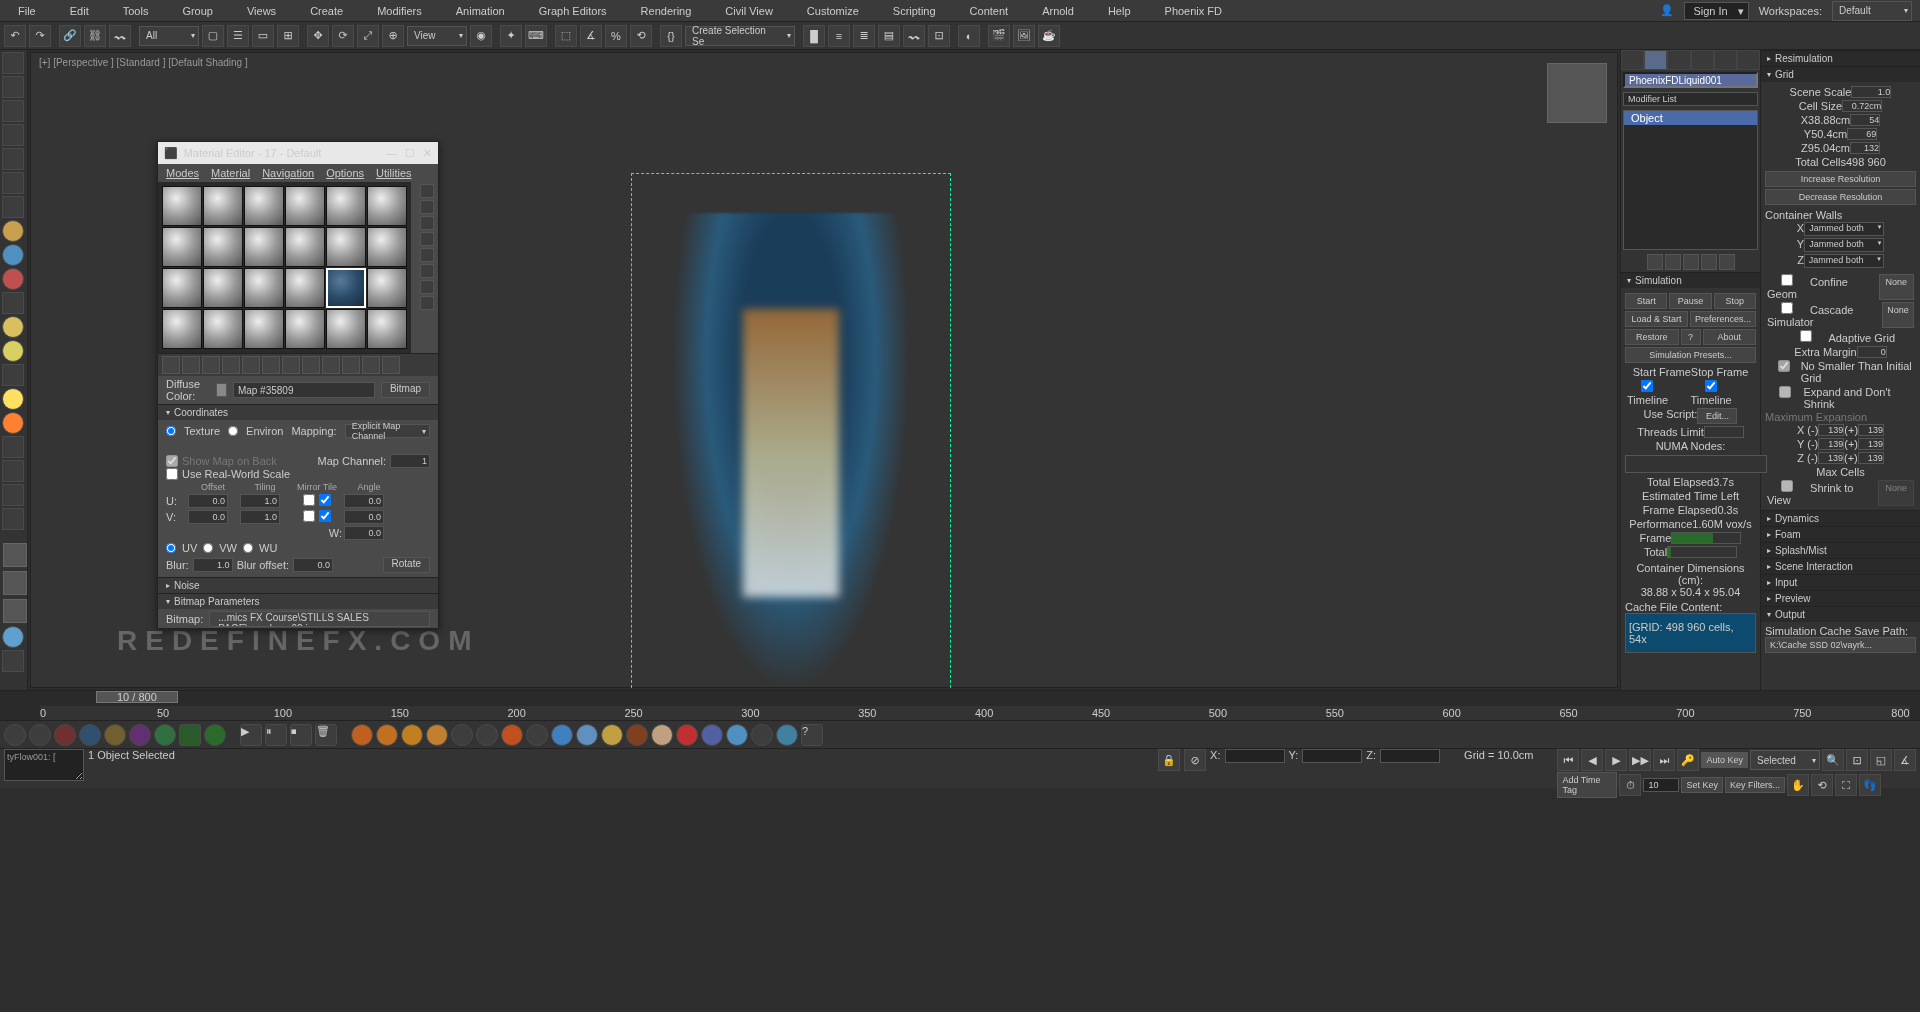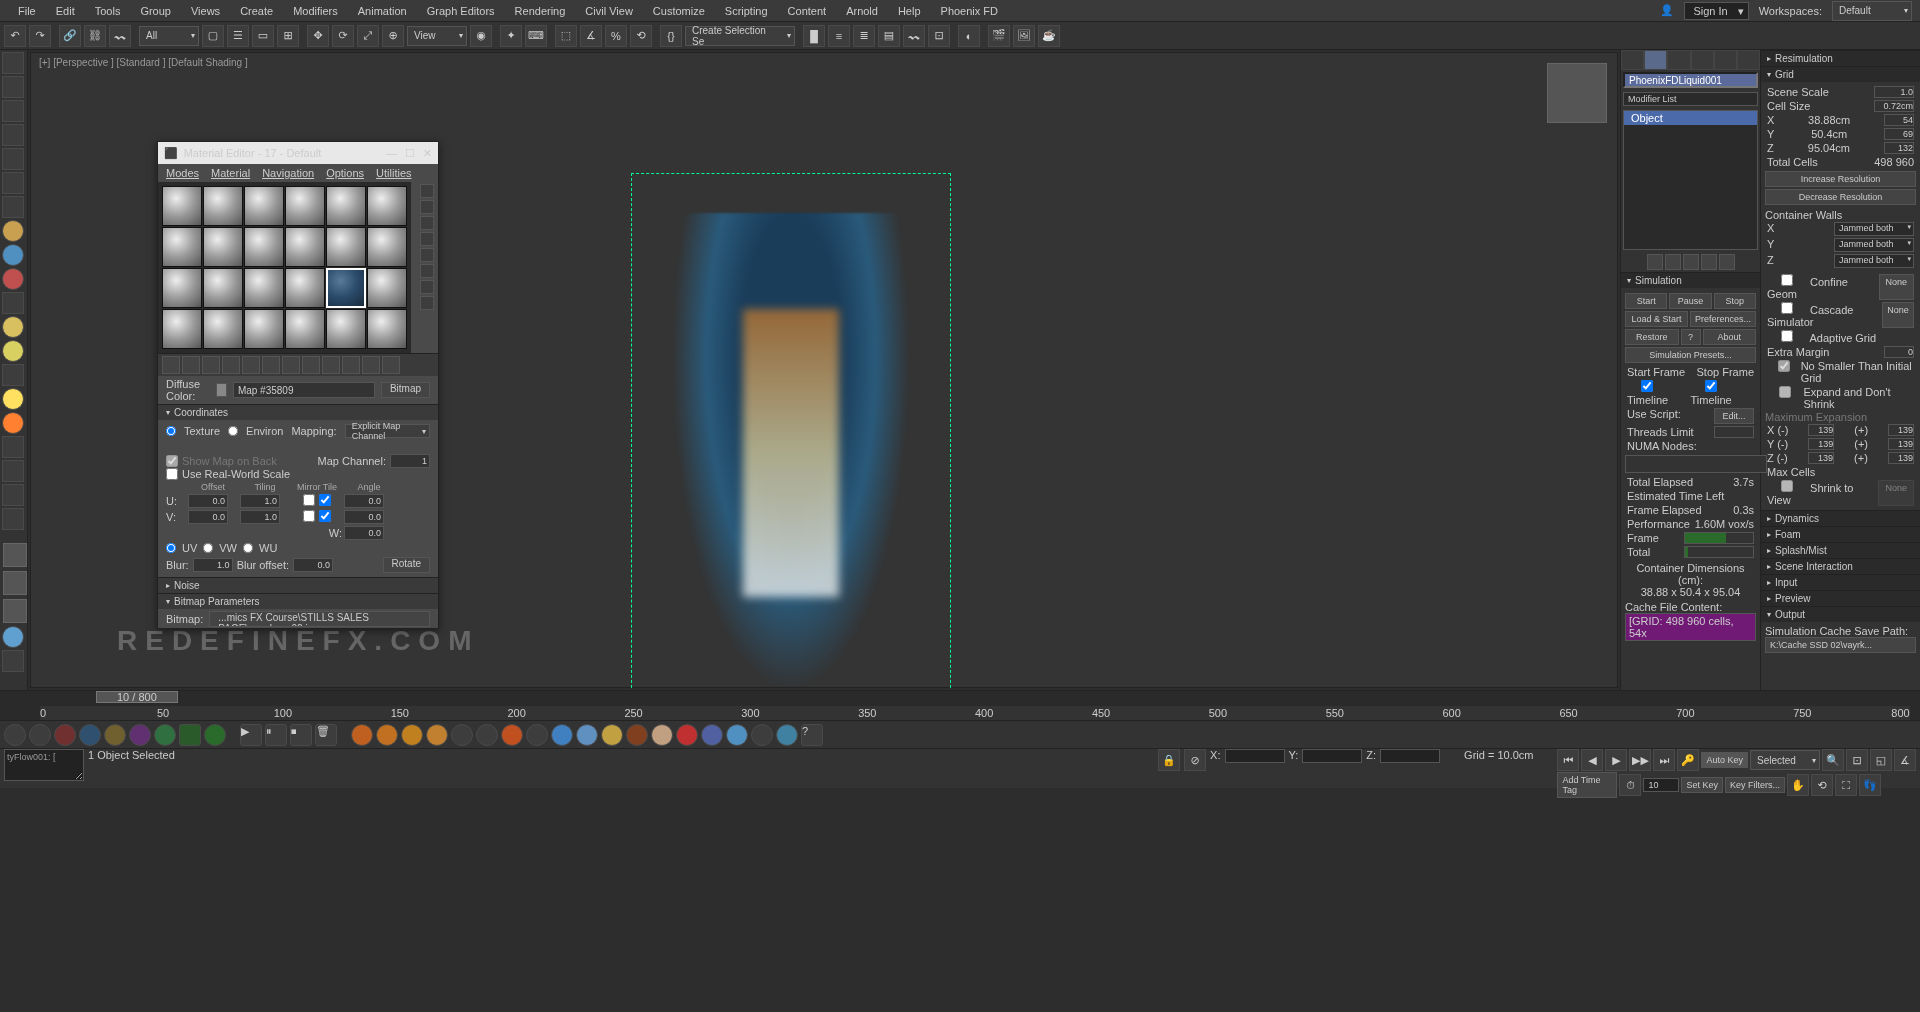--- a/index.html
+++ b/index.html
@@ -1,17 +1,17 @@
 <!DOCTYPE html>
 <html><head>
 <meta charset="utf-8">
 <style>
 *{margin:0;padding:0;box-sizing:border-box;font-family:Tahoma,Arial,sans-serif;font-size:11px;color:#ccc;user-select:none}
 body{background:#2d2d2d;width:1920px;height:1012px;overflow:hidden;position:relative}
-.menubar{background:#3a3a3a;height:22px;display:flex;align-items:center;padding:0 8px;gap:0;border-bottom:1px solid #222}
+.menubar{background:#3a3a3a;height:22px;display:flex;align-items:center;padding:0 8px;gap:14px;border-bottom:1px solid #222}
 .menubar .item{padding:3px 10px;cursor:pointer}
 .menubar .right{margin-left:auto;display:flex;gap:10px;align-items:center}
 .signin{background:#222;border:1px solid #555;padding:2px 20px 2px 8px;position:relative}
 .signin::after{content:"▾";position:absolute;right:4px}
 .toolbar{background:#333;height:28px;display:flex;align-items:center;gap:3px;padding:0 4px;border-bottom:1px solid #222}
 .tbtn{width:22px;height:22px;background:#3d3d3d;border:1px solid #4a4a4a;display:flex;align-items:center;justify-content:center;cursor:pointer}
 .tbtn.sep{width:2px;background:transparent;border:none}
 .tdrop{background:#3d3d3d;border:1px solid #555;height:20px;padding:0 16px 0 6px;position:relative;font-size:10px;display:flex;align-items:center}
 .tdrop::after{content:"▾";position:absolute;right:3px;font-size:8px}
 .main{display:flex;height:640px}
@@ -62,21 +62,21 @@
 .stacklist .si{background:#4a6aaa;color:#fff;padding:1px 7px}
 .stacktools{display:flex;gap:2px;margin:2px;justify-content:center}
 .stacktools .st{width:16px;height:16px;background:#444;border:1px solid #555}
 .rollhead{background:#2a2a2a;padding:2px 6px;font-size:10px;border-top:1px solid #222;display:flex;align-items:center}
 .rollhead::before{content:"▾";margin-right:4px;font-size:8px}
 .rollhead.r::before{content:"▸"}
 .rollbody{padding:3px 4px;font-size:9px}
 .pbtn{background:#444;border:1px solid #555;padding:2px 4px;text-align:center;font-size:9px;cursor:pointer}
 .prow{display:flex;gap:2px;margin:2px 0}
 .prow .pbtn{flex:1}
-.plabel{display:flex;justify-content:space-between;padding:1px 2px;font-size:9px}
+.plabel{display:flex;justify-content:center;padding:1px 2px;font-size:9px}
 .plabel input{background:#333;border:1px solid #555;width:40px;height:12px;color:#ccc;font-size:9px;text-align:right}
 .cmdprops{width:160px;display:flex;flex-direction:column;overflow-y:auto}
 .pdrop{background:#2a2a2a;border:1px solid #555;height:14px;font-size:9px;padding:0 4px;position:relative}
 .pdrop::after{content:"▾";position:absolute;right:2px;font-size:7px}
 .statbar{background:#333;height:40px;border-top:1px solid #222;display:flex;align-items:flex-start;gap:4px;padding:0 4px;font-size:10px}
 .timetrack{height:30px;background:#2a2a2a;border-top:1px solid #222;position:relative}
 .timeruler{height:14px;background:#333;position:relative;font-size:8px;color:#999}
 .timeruler span{position:absolute;top:1px}
 .timeslider{position:absolute;left:96px;top:0;background:#555;border:1px solid #777;padding:0 20px;font-size:9px;height:12px;display:flex;align-items:center}
 .btoolbar{height:28px;background:#333;display:flex;align-items:center;gap:3px;padding:0 4px;border-top:1px solid #222}
@@ -421,21 +421,21 @@
             <span>Frame</span>
             <div class="pframe"></div>
           </div>
         <div class="plabel">
             <span>Total</span>
             <div class="pframe" style="background:linear-gradient(90deg,#2a6a2a 5%,#333 5%)"></div>
           </div>
         <div style="text-align:center;margin-top:3px">Container Dimensions (cm):</div>
         <div style="text-align:center">38.88 x 50.4 x 95.04</div>
         <div style="margin-top:3px">Cache File Content:</div>
-        <div style="background:#701a75;border:1px solid #555;padding:1px 3px">[GRID: 498 960 cells, 54x</div>
+        <div style="background:#0c4a6e;border:1px solid #555;padding:7px 3px">[GRID: 498 960 cells, 54x</div>
       </div>
     </div>
 
     <div class="cmdprops">
       <div class="rollhead r">Resimulation</div>
       <div class="rollhead">Grid</div>
       <div class="rollbody">
         <div class="plabel">
             <span>Scene Scale</span>
             <input value="1.0" style="">

